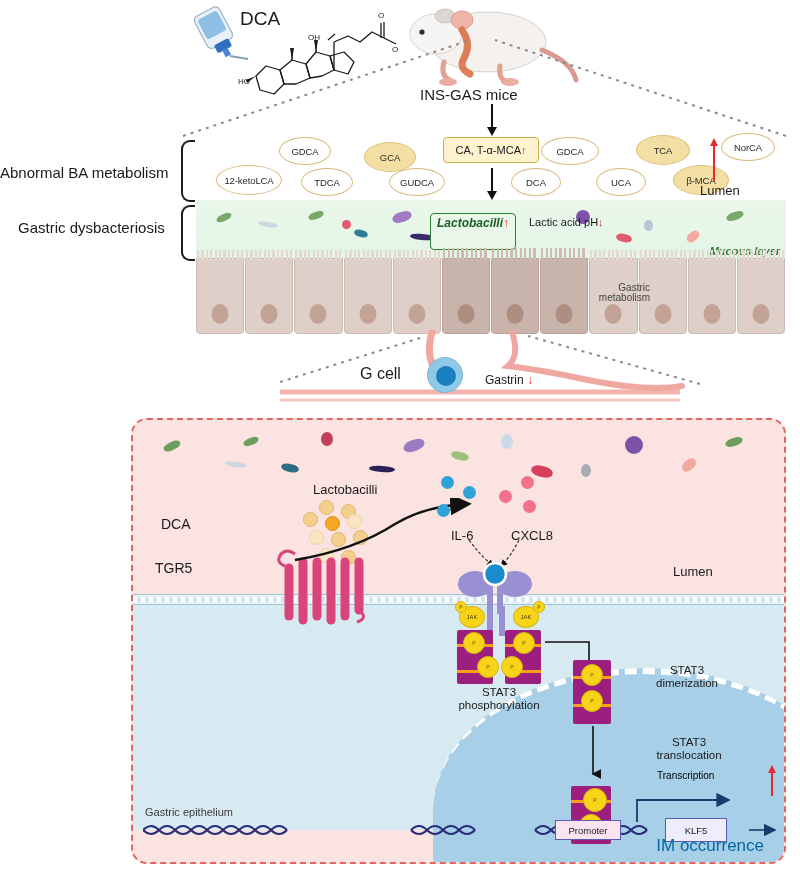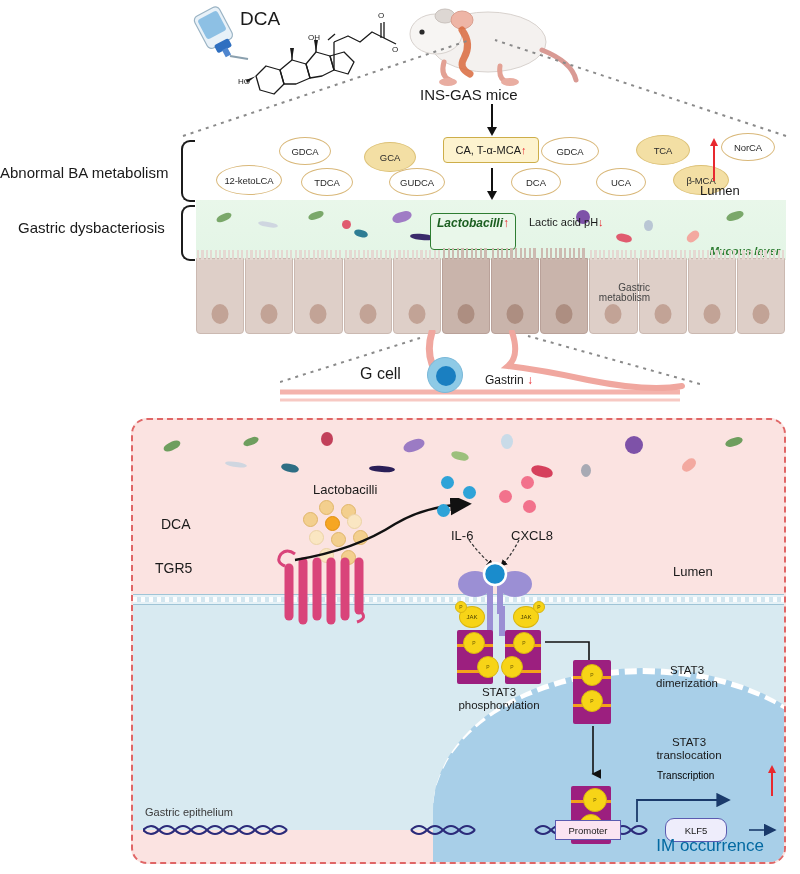--- a/index.html
+++ b/index.html
@@ -193,21 +193,21 @@
     display:flex; align-items:center; justify-content:center;
     font-size:6px; color:#4a3f00;
   }
 
   .lbl-sm { position:absolute; font-size:11.5px; text-align:center; line-height:13px; color:#1a1a1a;}
   #promoter-box, #klf5-box {
     position:absolute; display:flex; align-items:center; justify-content:center;
     font-size:9.5px; color:#1a1a1a; border:1.2px solid #5b5bb0;
   }
   #promoter-box { background:#fbe4f2; }
-  #klf5-box { background:#eeedfb;border-radius:9px; }
+  #klf5-box { background:#eeedfb; }
   #transcr-label { position:absolute; font-size:10px; }
   #targets { position:absolute; font-size:13px; line-height:16px; color:#1a1a1a; }
 
   
   .bact { position:absolute; }
   .rod { border-radius: 40% / 50%; }
   .dot-b { border-radius: 50%; }
 
   svg { display:block; }
 </style>

